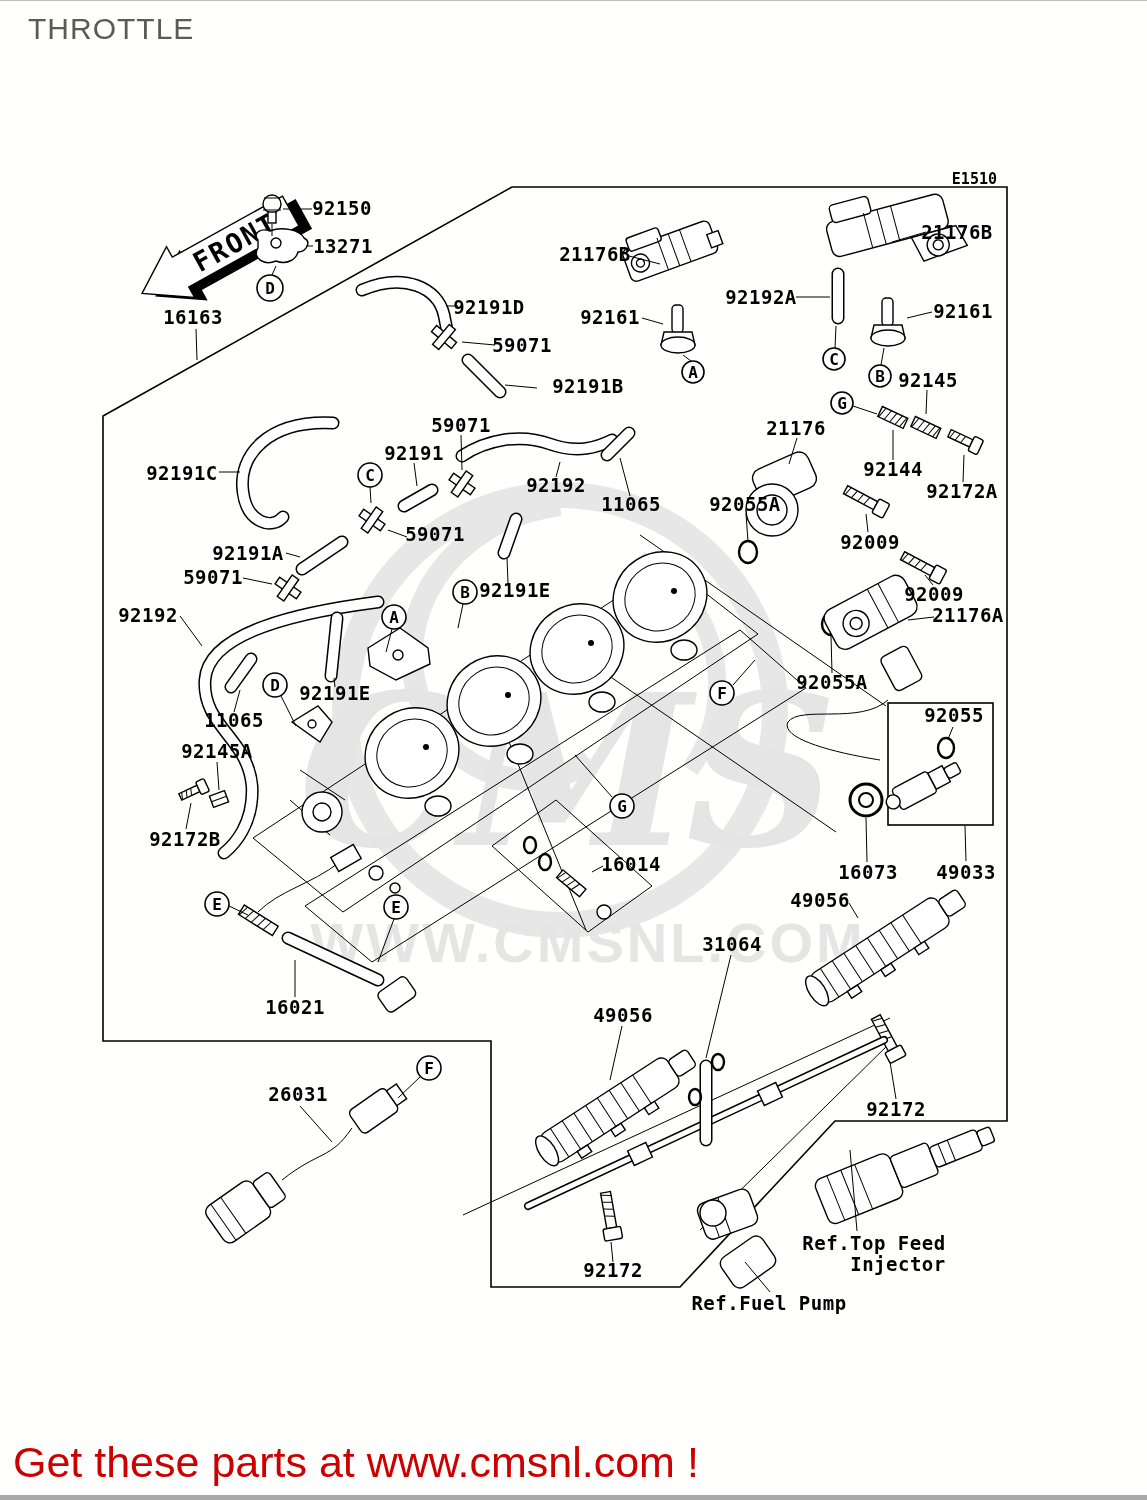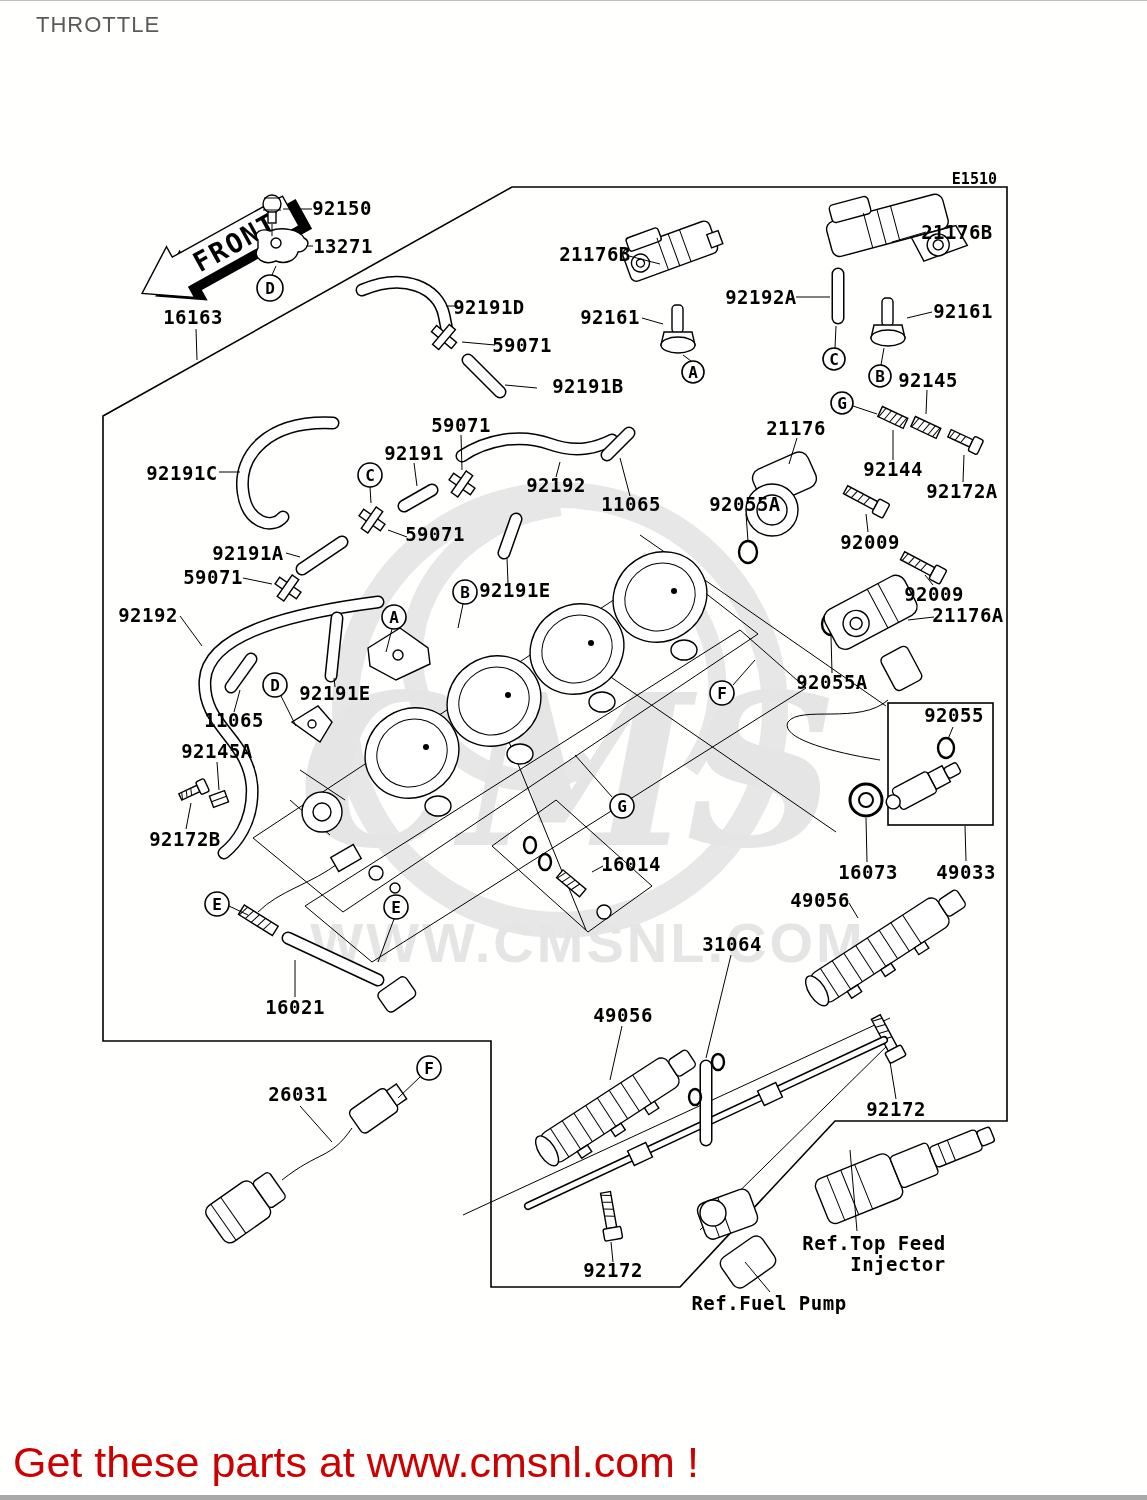--- a/index.html
+++ b/index.html
@@ -1,20 +1,20 @@
 <!DOCTYPE html>
 <html><head>
 <meta charset="utf-8">
 <style>
   html,body{margin:0;padding:0;background:#fff;}
   #page{position:relative;width:1147px;height:1500px;background:#fffffe;overflow:hidden;
         font-family:"Liberation Sans",sans-serif;}
   #topline{position:absolute;left:0;top:0;width:100%;height:1px;background:#bdbdbd;}
   #bottombar{position:absolute;left:0;bottom:0;width:100%;height:5px;background:#a9a9a9;}
-  #title{position:absolute;left:36px;top:12px;font-size:22px;color:#5a5a5a;letter-spacing:1px;}
+  #title{position:absolute;left:28px;top:12px;font-size:30px;color:#5a5a5a;letter-spacing:1px;}
   #footer{position:absolute;left:13px;top:1438px;width:100%;text-align:left;
           font-size:43px;color:#cc0000;}
   svg{position:absolute;left:0;top:0;}
   .lbl{font:700 19px "DejaVu Sans Mono",monospace;fill:#000;letter-spacing:.5px;}
   .lblsm{font:700 15px "DejaVu Sans Mono",monospace;fill:#000;}
   .co{font:700 16px "DejaVu Sans Mono",monospace;fill:#000;}
   .ln{stroke:#000;stroke-width:1;fill:none;}
   .ol{stroke:#000;stroke-width:1.6;fill:none;}
   .p{fill:#fff;stroke:#000;stroke-width:1.4;}
   .oring{fill:none;stroke:#000;stroke-width:2.4;}

